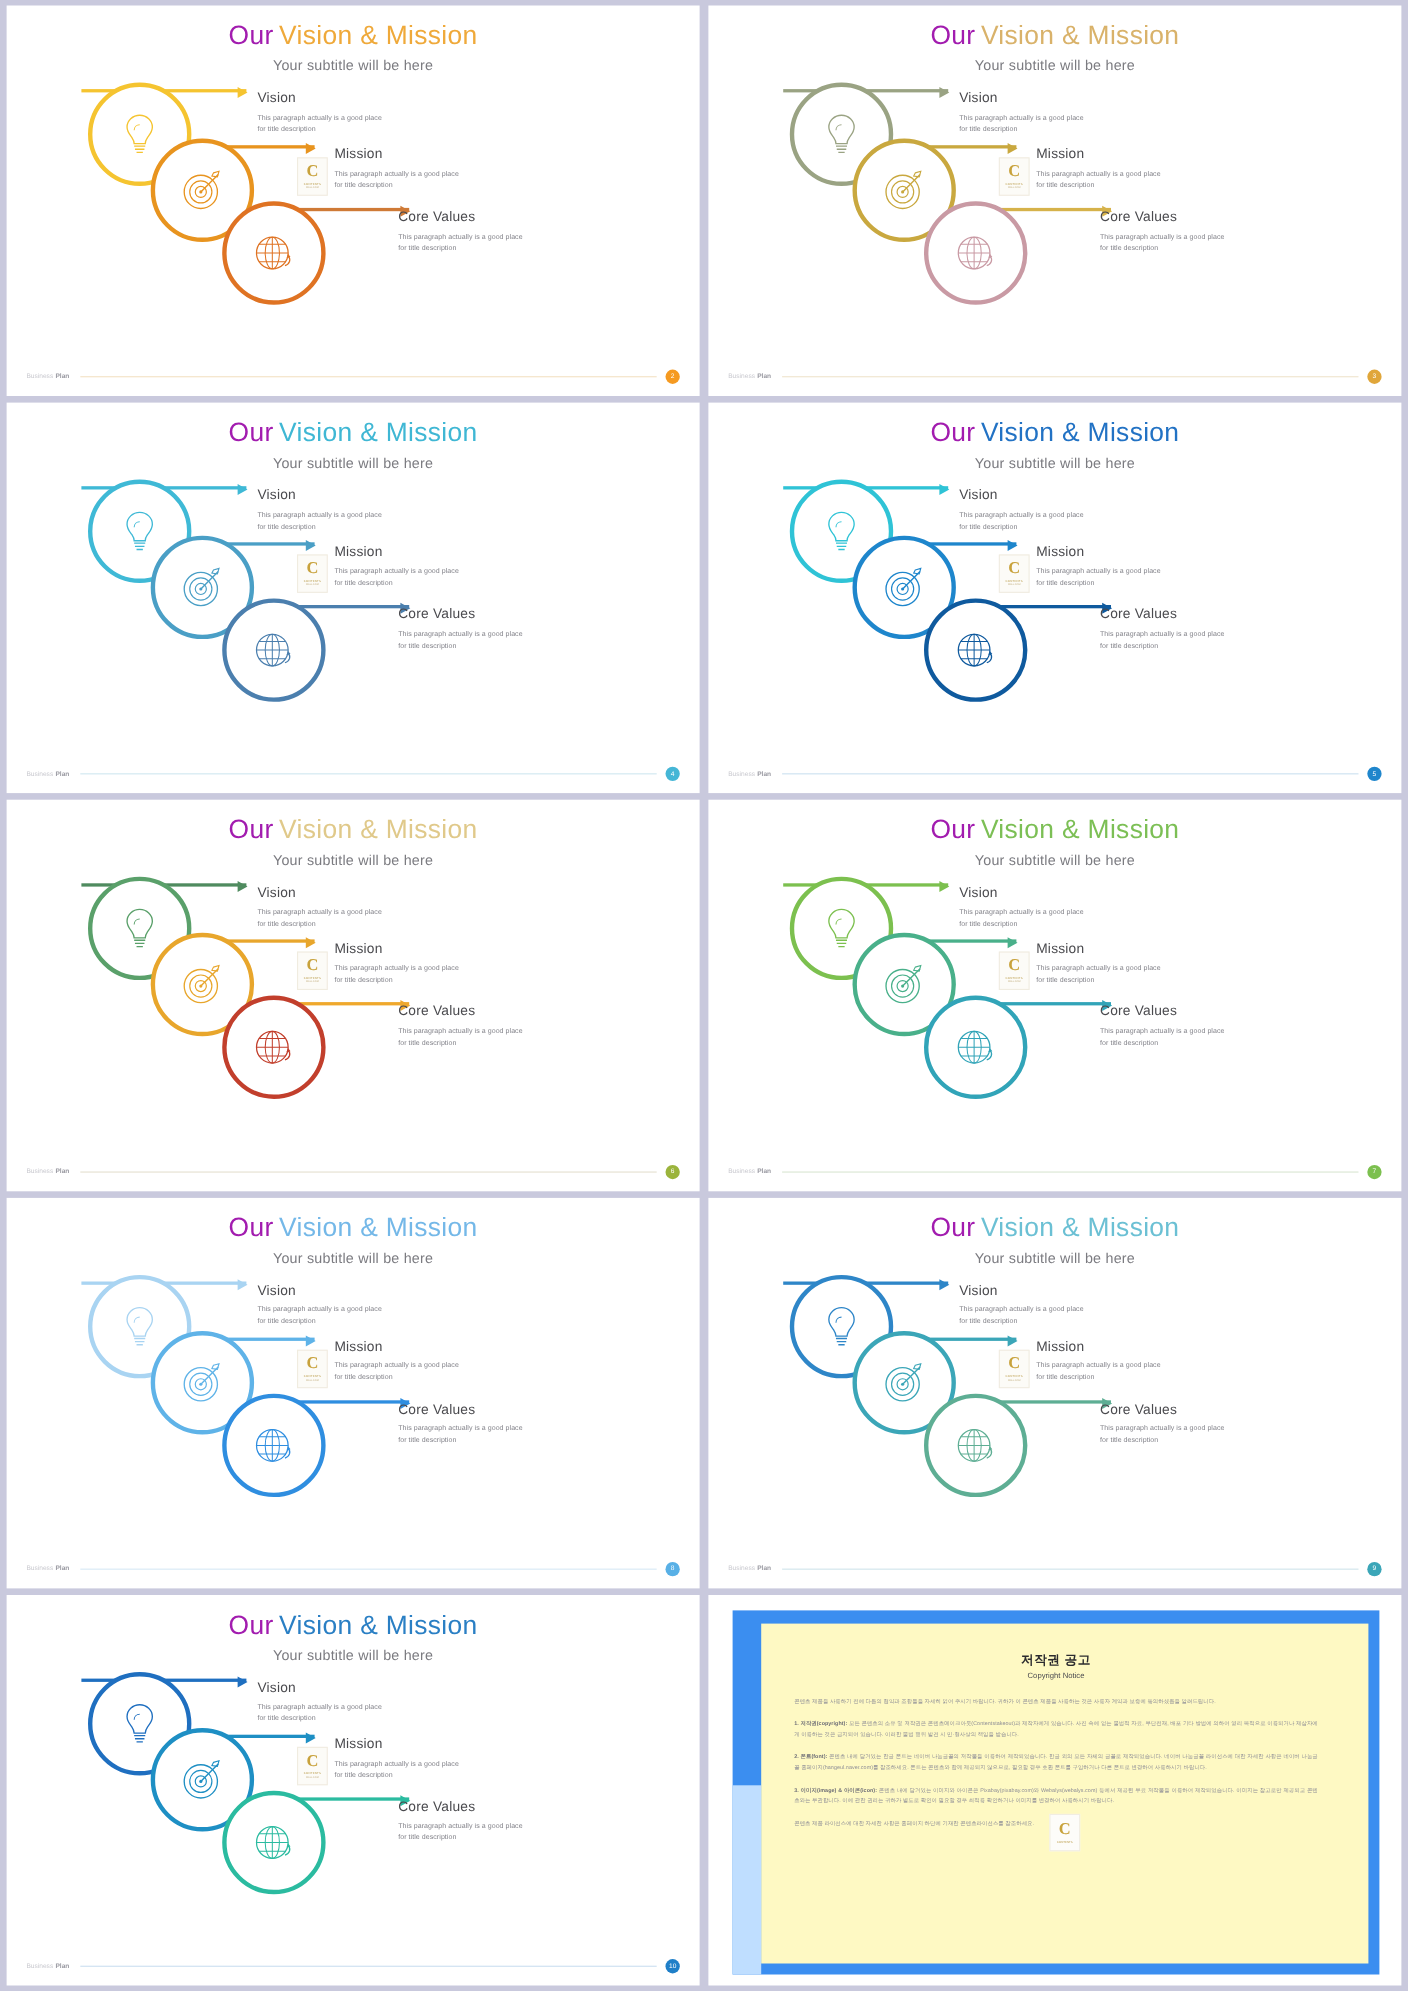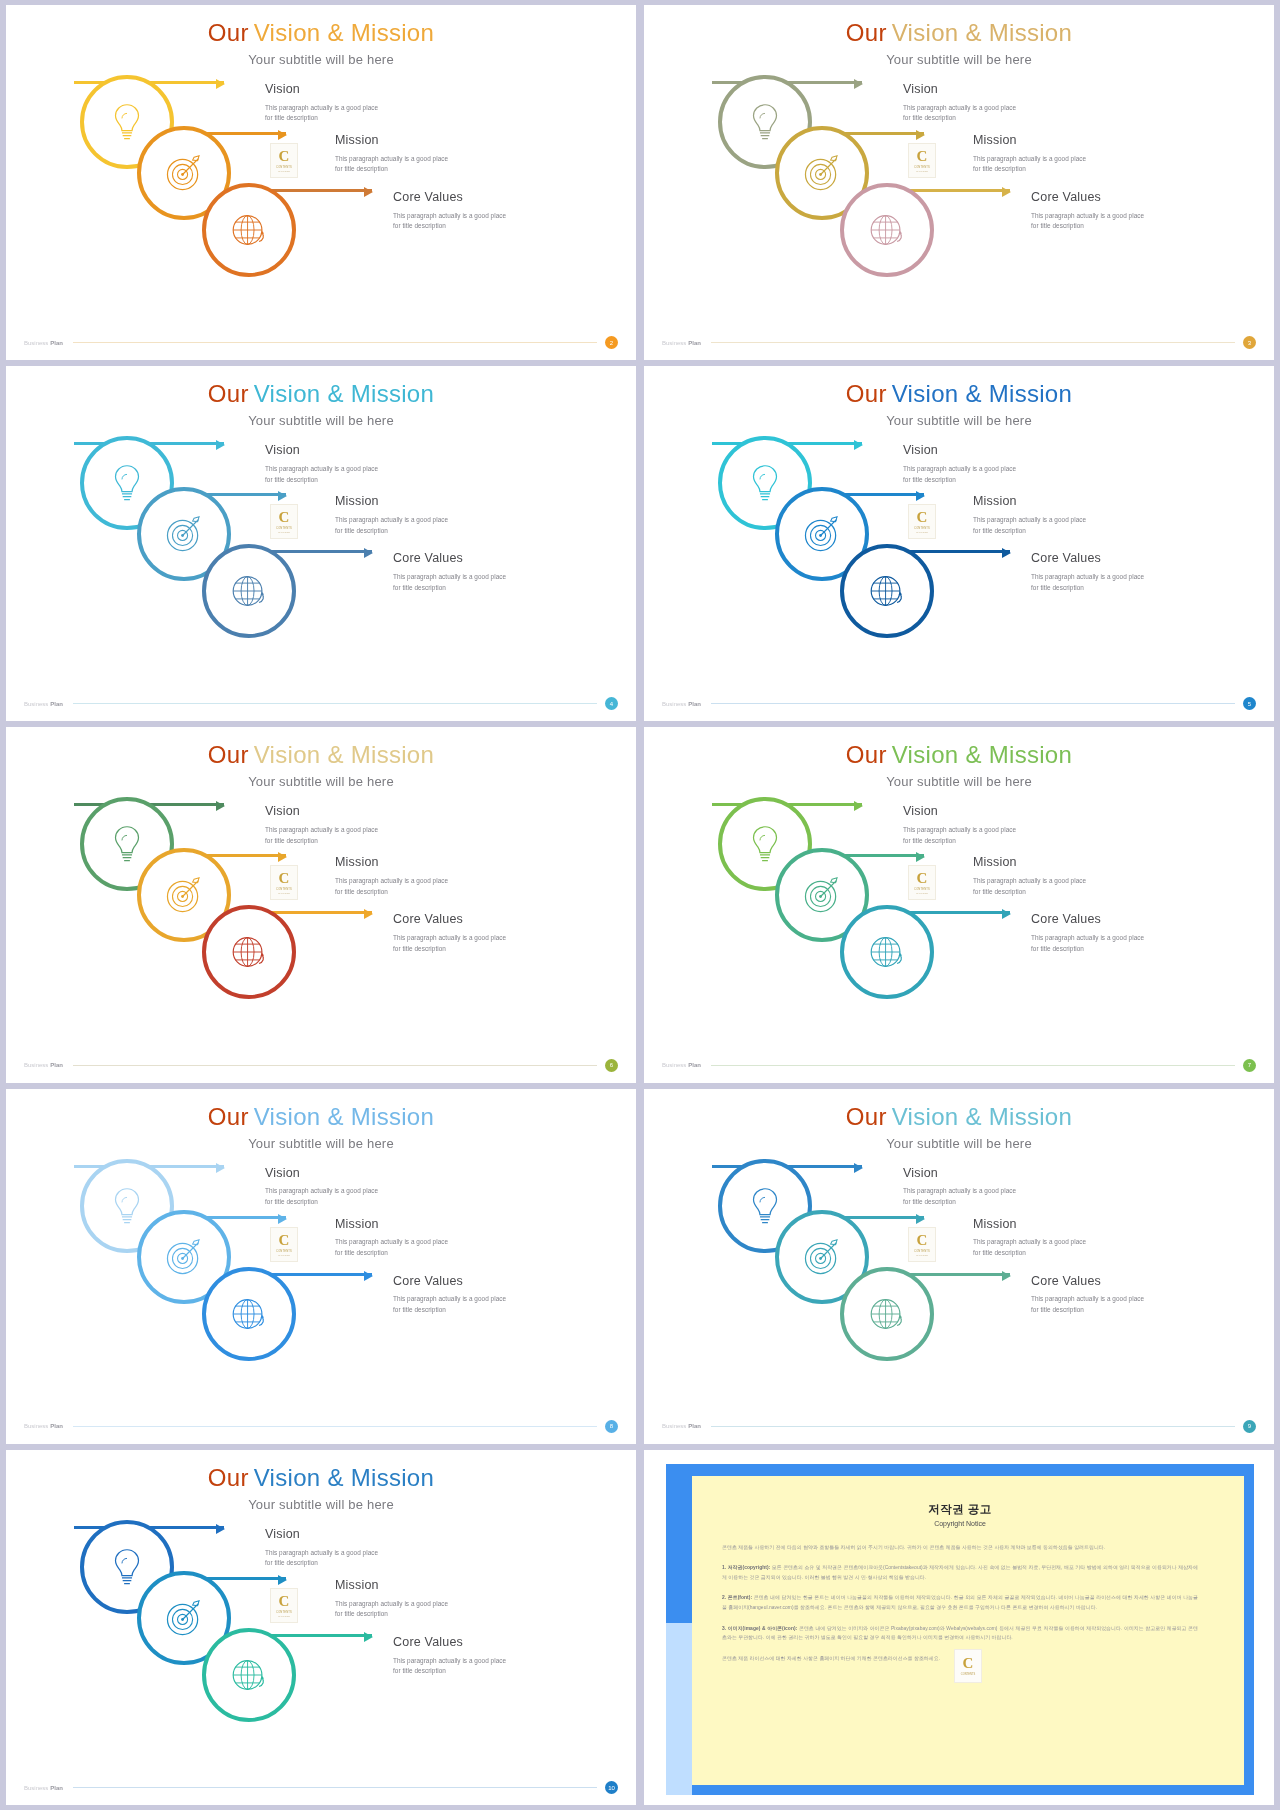--- a/index.html
+++ b/index.html
@@ -28,21 +28,21 @@
   
   .title{
     text-align:center;
     padding-top:16px;
     font-size:24px;
     font-weight:300;
     letter-spacing:.3px;
     line-height:1;
     white-space:nowrap;
   }
-  .title .our{color:#c2410c;margin-top:10px;}
+  .title .our{color:#a21caf;margin-top:10px;}
   .title .rest{margin-left:5px;}
   .subtitle{
     text-align:center;
     font-size:13px;
     color:#7b7b80;
     margin-top:7px;
     letter-spacing:.2px;
   }
 
   
@@ -74,21 +74,21 @@
     border-top:5px solid transparent;
     border-bottom:5px solid transparent;
     border-left-style:solid;
     border-left-width:9px;
   }
   .a1{left:68px;top:14px;width:150px;border-top-width:3px;}
   .a2{left:128px;top:65px;width:152px;border-top-width:3px;}
   .a3{left:190px;top:122px;width:176px;border-top-width:3px;}
 
   
-  .tb{position:absolute;margin-left:31px;}
+  .tb{position:absolute;}
   .tb h4{
     margin:0;font-size:12.5px;font-weight:400;color:#4a4a4e;
     letter-spacing:.2px;line-height:1.1;
   }
   .tb p{
     margin:6px 0 0 0;font-size:6.4px;color:#83838a;line-height:1.65;
     letter-spacing:.05px;
   }
   .t1{left:228px;top:16px;}
   .t2{left:298px;top:67px;}

